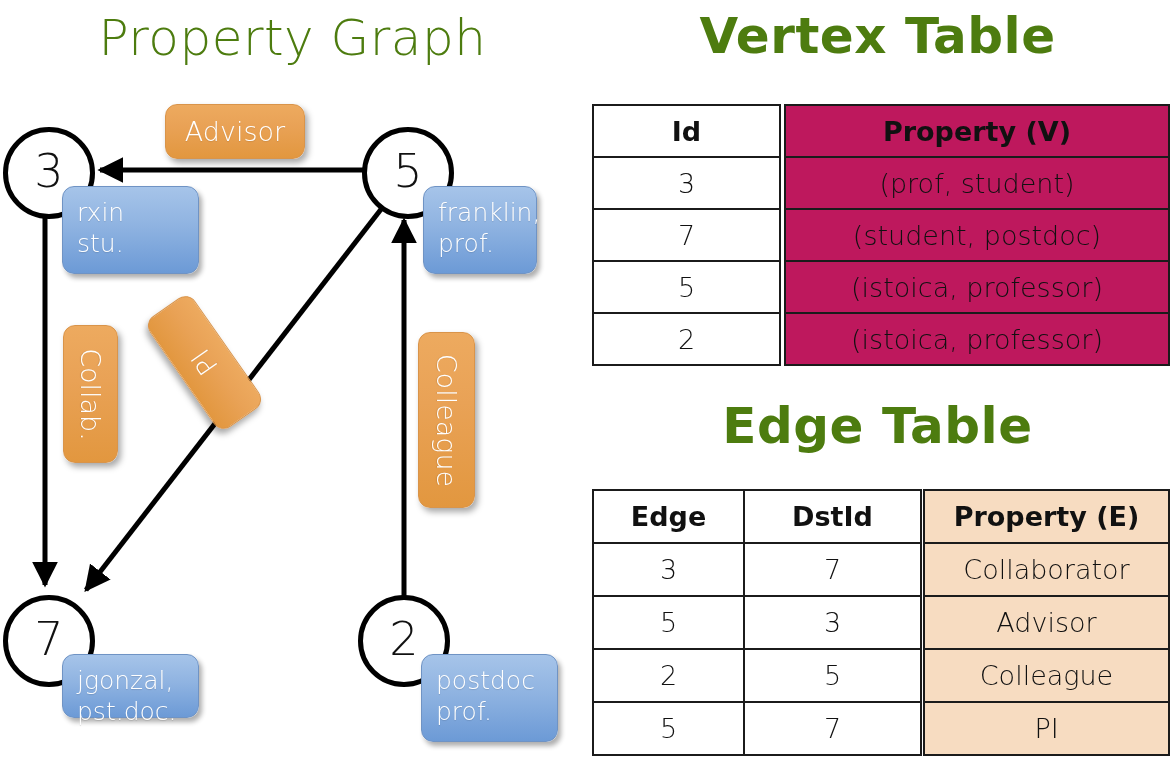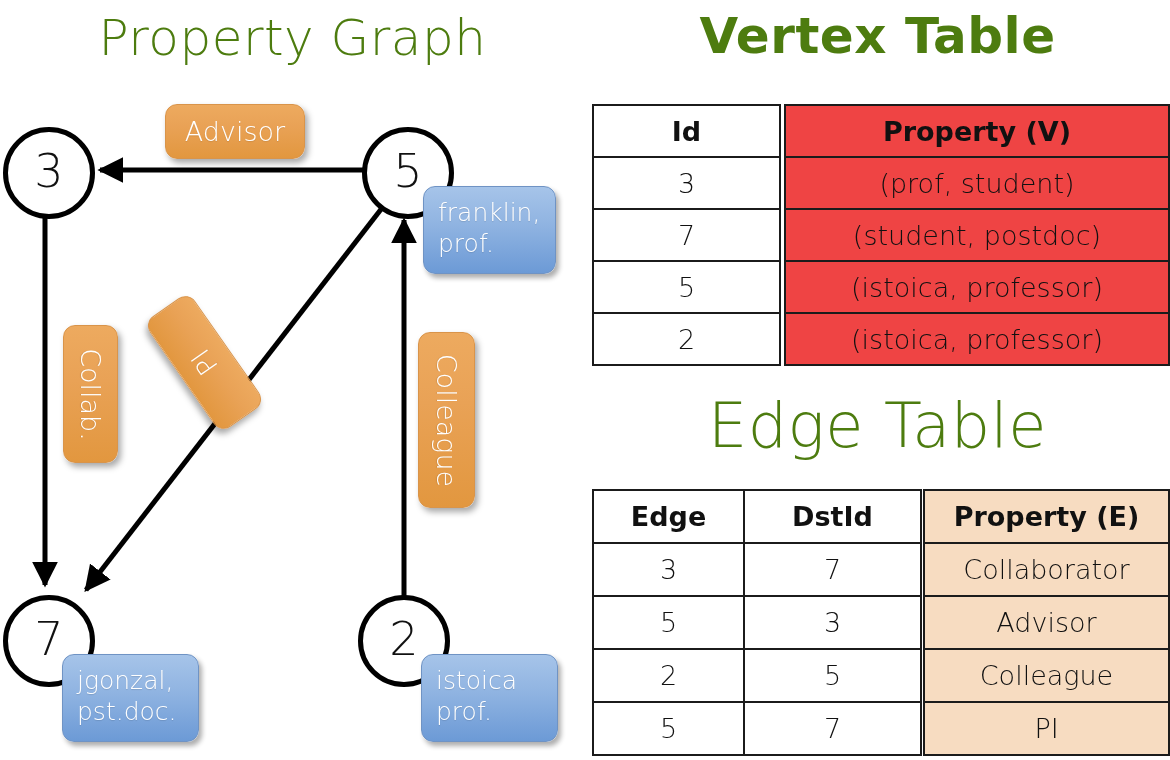--- a/index.html
+++ b/index.html
@@ -13,21 +13,21 @@
     position:absolute;
     font-family:"DejaVu Sans", sans-serif;
     font-weight:300;
     letter-spacing:.5px;
     color:#4d7c0f;
     white-space:nowrap;
     text-align:center;
   }
   #graph-title{left:0;top:8px;width:585px;font-size:50px;line-height:60px;}
   #vertex-title{left:585px;top:6px;width:585px;font-size:50px;line-height:60px;font-weight:bold;}
-  #edge-title{left:585px;top:396px;width:585px;font-size:62px;line-height:60px;}
+  #edge-title{left:585px;top:396px;width:585px;font-size:50px;line-height:60px;font-weight:bold;}
 
   
   #graph-area{left:0;top:0;width:585px;height:760px;}
   #graph-svg{position:absolute;left:0;top:0;}
 
   .node-circle{
     position:absolute;
     border:5px solid #000;
     border-radius:50%;
     background:#fff;
@@ -91,21 +91,21 @@
   table.tbl td, table.tbl th{
     border:2px solid #1b1b1b;
     text-align:center;
     font-family:"DejaVu Sans", sans-serif;
     font-weight:300;
     font-size:27px;
     color:#111;
     padding:0;
   }
   table.tbl th{font-weight:700;font-size:27px;}
-  .cell-blue{background:#ef4444;}
+  .cell-blue{background:#be185d;}
   .cell-orange{background:#f7dcc1;}
 
   #vertex-table{left:592px;top:104px;width:576px;}
   #vertex-table td,#vertex-table th{height:50px;}
 
   #edge-table{left:592px;top:489px;width:576px;}
   #edge-table td,#edge-table th{height:51px;}
 
   
   .spacer-col{border:none !important;background:#fff;width:5px;}
@@ -146,42 +146,46 @@
     <span style="display:block;transform:rotate(180deg);">PI</span>
   </div>
 
   <div class="ebox vert" style="left:418px;top:332px;width:57px;height:176px;font-size:27px;">
     <span>Colleague</span>
   </div>
 
   <div class="node-circle" style="left:3px;top:127px;width:92px;height:92px;">
     <span>3</span>
   </div>
+  <div class="vbox" style="left:62px;top:186px;width:137px;height:88px;">
+    <div>rxin</div>
+    <div>stu.</div>
+  </div>
 
   <div class="node-circle" style="left:362px;top:127px;width:92px;height:92px;">
     <span>5</span>
   </div>
-  <div class="vbox" style="left:423px;top:186px;width:133px;height:88px;">
+  <div class="vbox" style="left:423px;top:186px;width:114px;height:88px;">
     <div>franklin,</div>
     <div>prof.</div>
   </div>
 
   <div class="node-circle" style="left:3px;top:595px;width:92px;height:92px;">
     <span>7</span>
   </div>
-  <div class="vbox" style="left:62px;top:654px;width:137px;height:88px;">
+  <div class="vbox" style="left:62px;top:654px;width:137px;height:64px;">
     <div>jgonzal,</div>
     <div>pst.doc.</div>
   </div>
 
   <div class="node-circle" style="left:358px;top:595px;width:92px;height:92px;">
     <span>2</span>
   </div>
   <div class="vbox" style="left:421px;top:654px;width:137px;height:88px;">
-    <div>istoica</div>
+    <div>postdoc</div>
     <div>prof.</div>
   </div>
 
 </div>
 
 <div class="bigtitle" id="vertex-title">Vertex Table</div>
 
 <table class="tbl" id="vertex-table">
   <colgroup>
     <col style="width:187px">

